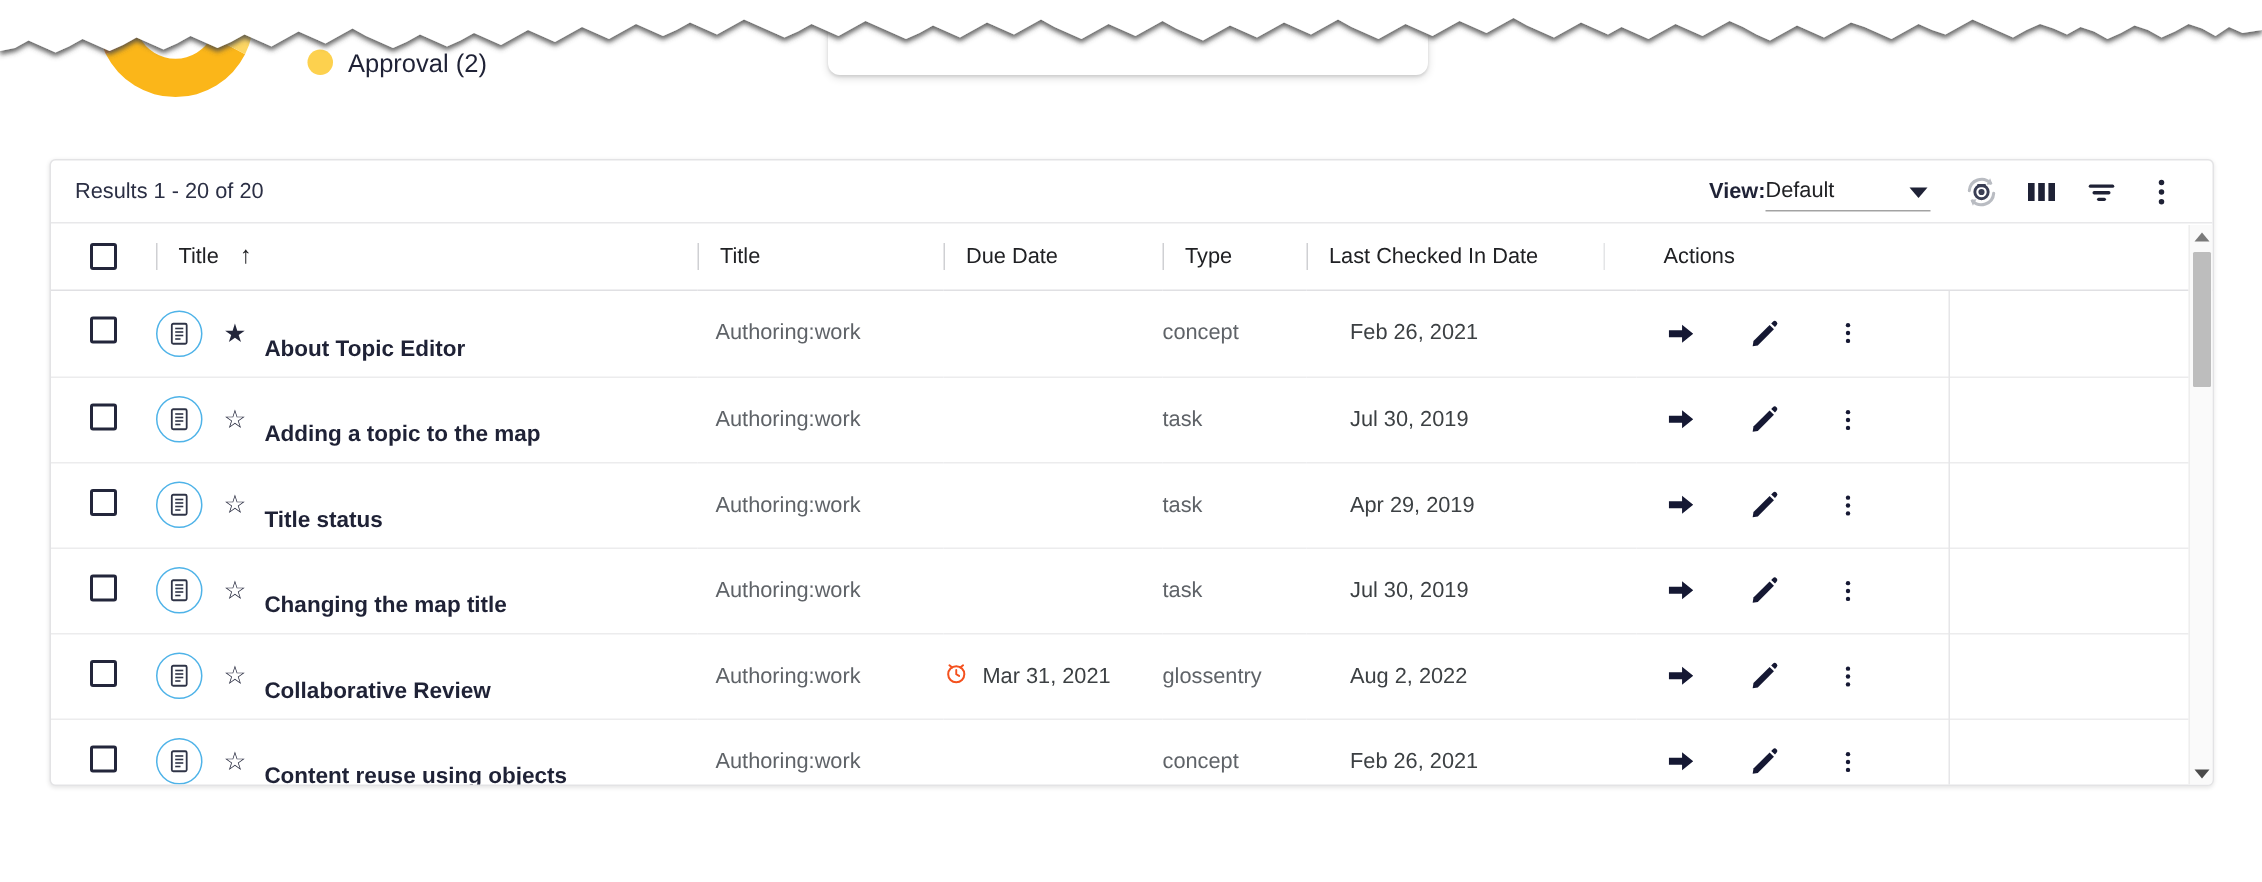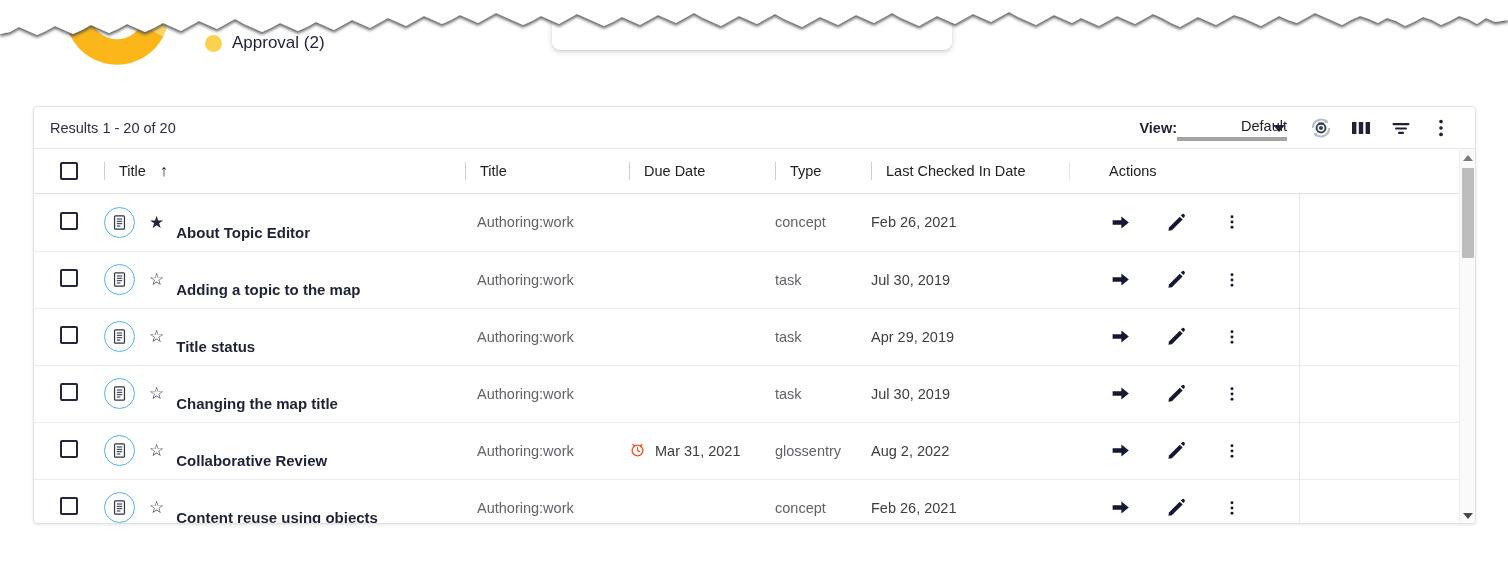--- a/index.html
+++ b/index.html
@@ -34,21 +34,21 @@
     top: -56px;
     width: 130px;
     height: 130px;
   }
 
   .legend-approval {
     position: absolute;
     left: 205px;
     top: 33px;
     display: flex;
-    align-items: center;
+    align-items: flex-start;
     gap: 10px;
   }
   .legend-dot {
     width: 17px; height: 17px;
     border-radius: 50%;
     background: #FDD14E;
     flex: 0 0 auto;
   }
   .legend-label {
     font-size: 17px;
@@ -120,25 +120,24 @@
   }
   .view-label {
     font-size: 14.5px;
     color: #1f2236;
     font-weight: bold;
   }
   .view-select {
     position: relative;
     width: 110px;
     height: 26px;
-    border-bottom: 4px solid #a3a3a3;
+    border-bottom: 1px solid #a3a3a3;
     display: flex;
     align-items: center;
     margin-right: 14px;
-    justify-content: flex-end;
   }
   .view-value {
     font-size: 14.5px;
     color: #202124;
   }
   .caret {
     position: absolute;
     right: 2px;
     top: 10px;
     width: 0; height: 0;
@@ -249,21 +248,21 @@
   }
 
   .status-text { color: #5f6368; padding-left: 12px; }
   .due-cell {
     display: flex;
     align-items: center;
     gap: 9px;
     color: #3c4043;
   }
   .type-text { color: #5f6368; }
-  .lcid-text { color: #3c4043; }
+  .lcid-text { color: #3c4043; margin-left: 29px; }
 
   .actions-inner {
     display: flex;
     align-items: center;
     justify-content: flex-start;
     gap: 34px;
     padding-left: 18px;
   }
   .act {
     cursor: pointer;

